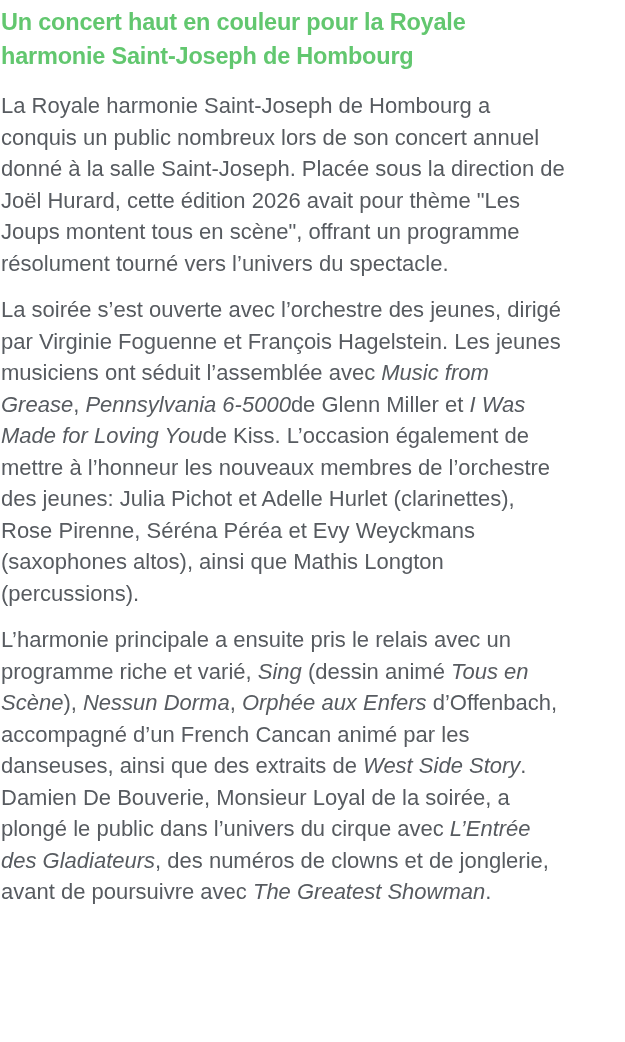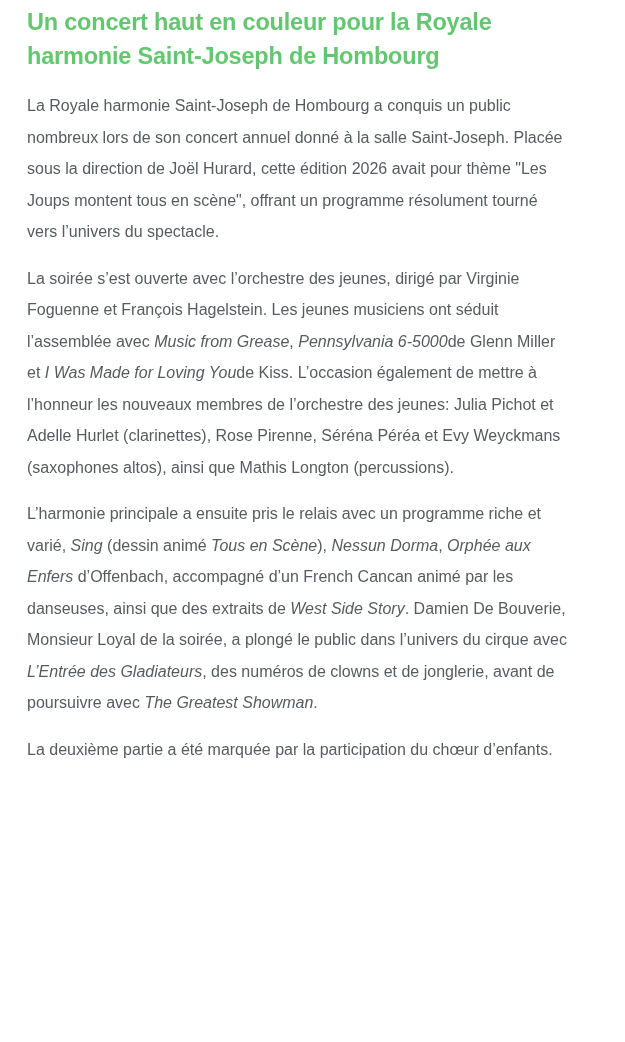--- a/index.html
+++ b/index.html
@@ -8,47 +8,46 @@
     background: #ffffff;
   }
   body {
     width: 625px;
     height: 1042px;
     overflow: hidden;
     font-family: "Liberation Sans", sans-serif;
     -webkit-font-smoothing: antialiased;
   }
   .article {
-    padding: 5px 16px 0 27px;
+    padding: 5px 16px 0 1px;
     box-sizing: border-box;
     width: 587px;
   }
   .article-title {
     color: var(--heading-color, #62c76f);
     font-size: 23.5px;
     line-height: 34px;
     font-weight: 700;
     letter-spacing: -0.2px;
     margin: 0 0 17px 0;
   }
   .article-body p {
     color: var(--body-color, #575b60);
-    font-size: 16px;
+    font-size: 22px;
     line-height: 31.5px;
     font-weight: 400;
     margin: 0 0 15px 0;
   }
   .article-body em {
     text-align: right;
   }
 </style>
 </head>
 <body style="background: rgb(255, 255, 255);">
 
 <article class="article">
   <h1 class="article-title">Un concert haut en couleur pour la Royale harmonie Saint-Joseph de Hombourg</h1>
   <div class="article-body">
       <p><span>La Royale harmonie Saint-Joseph de Hombourg a conquis un public nombreux lors de son concert annuel donné à la salle Saint-Joseph. Placée sous la direction de Joël Hurard, cette édition 2026 avait pour thème "Les Joups montent tous en scène", offrant un programme résolument tourné vers l’univers du spectacle.</span></p>
       <p><span>La soirée s’est ouverte avec l’orchestre des jeunes, dirigé par Virginie Foguenne et François Hagelstein. Les jeunes musiciens ont séduit l’assemblée avec </span><em>Music from Grease</em><span>, </span><em>Pennsylvania 6-5000</em><span>de Glenn Miller et </span><em>I Was Made for Loving You</em><span>de Kiss. L’occasion également de mettre à l’honneur les nouveaux membres de l’orchestre des jeunes: Julia Pichot et Adelle Hurlet (clarinettes), Rose Pirenne, Séréna Péréa et Evy Weyckmans (saxophones altos), ainsi que Mathis Longton (percussions).</span></p>
       <p><span>L’harmonie principale a ensuite pris le relais avec un programme riche et varié, </span><em>Sing</em><span> (dessin animé </span><em>Tous en Scène</em><span>), </span><em>Nessun Dorma</em><span>, </span><em>Orphée aux Enfers</em><span> d’Offenbach, accompagné d’un French Cancan animé par les danseuses, ainsi que des extraits de </span><em>West Side Story</em><span>. Damien De Bouverie, Monsieur Loyal de la soirée, a plongé le public dans l’univers du cirque avec </span><em>L’Entrée des Gladiateurs</em><span>, des numéros de clowns et de jonglerie, avant de poursuivre avec </span><em>The Greatest Showman</em><span>.</span></p>
-      <p><span>La deuxième partie a été marquée par la participation du chœur d’enfants.</span></p>
     </div>
 </article>
 
 </body></html>

